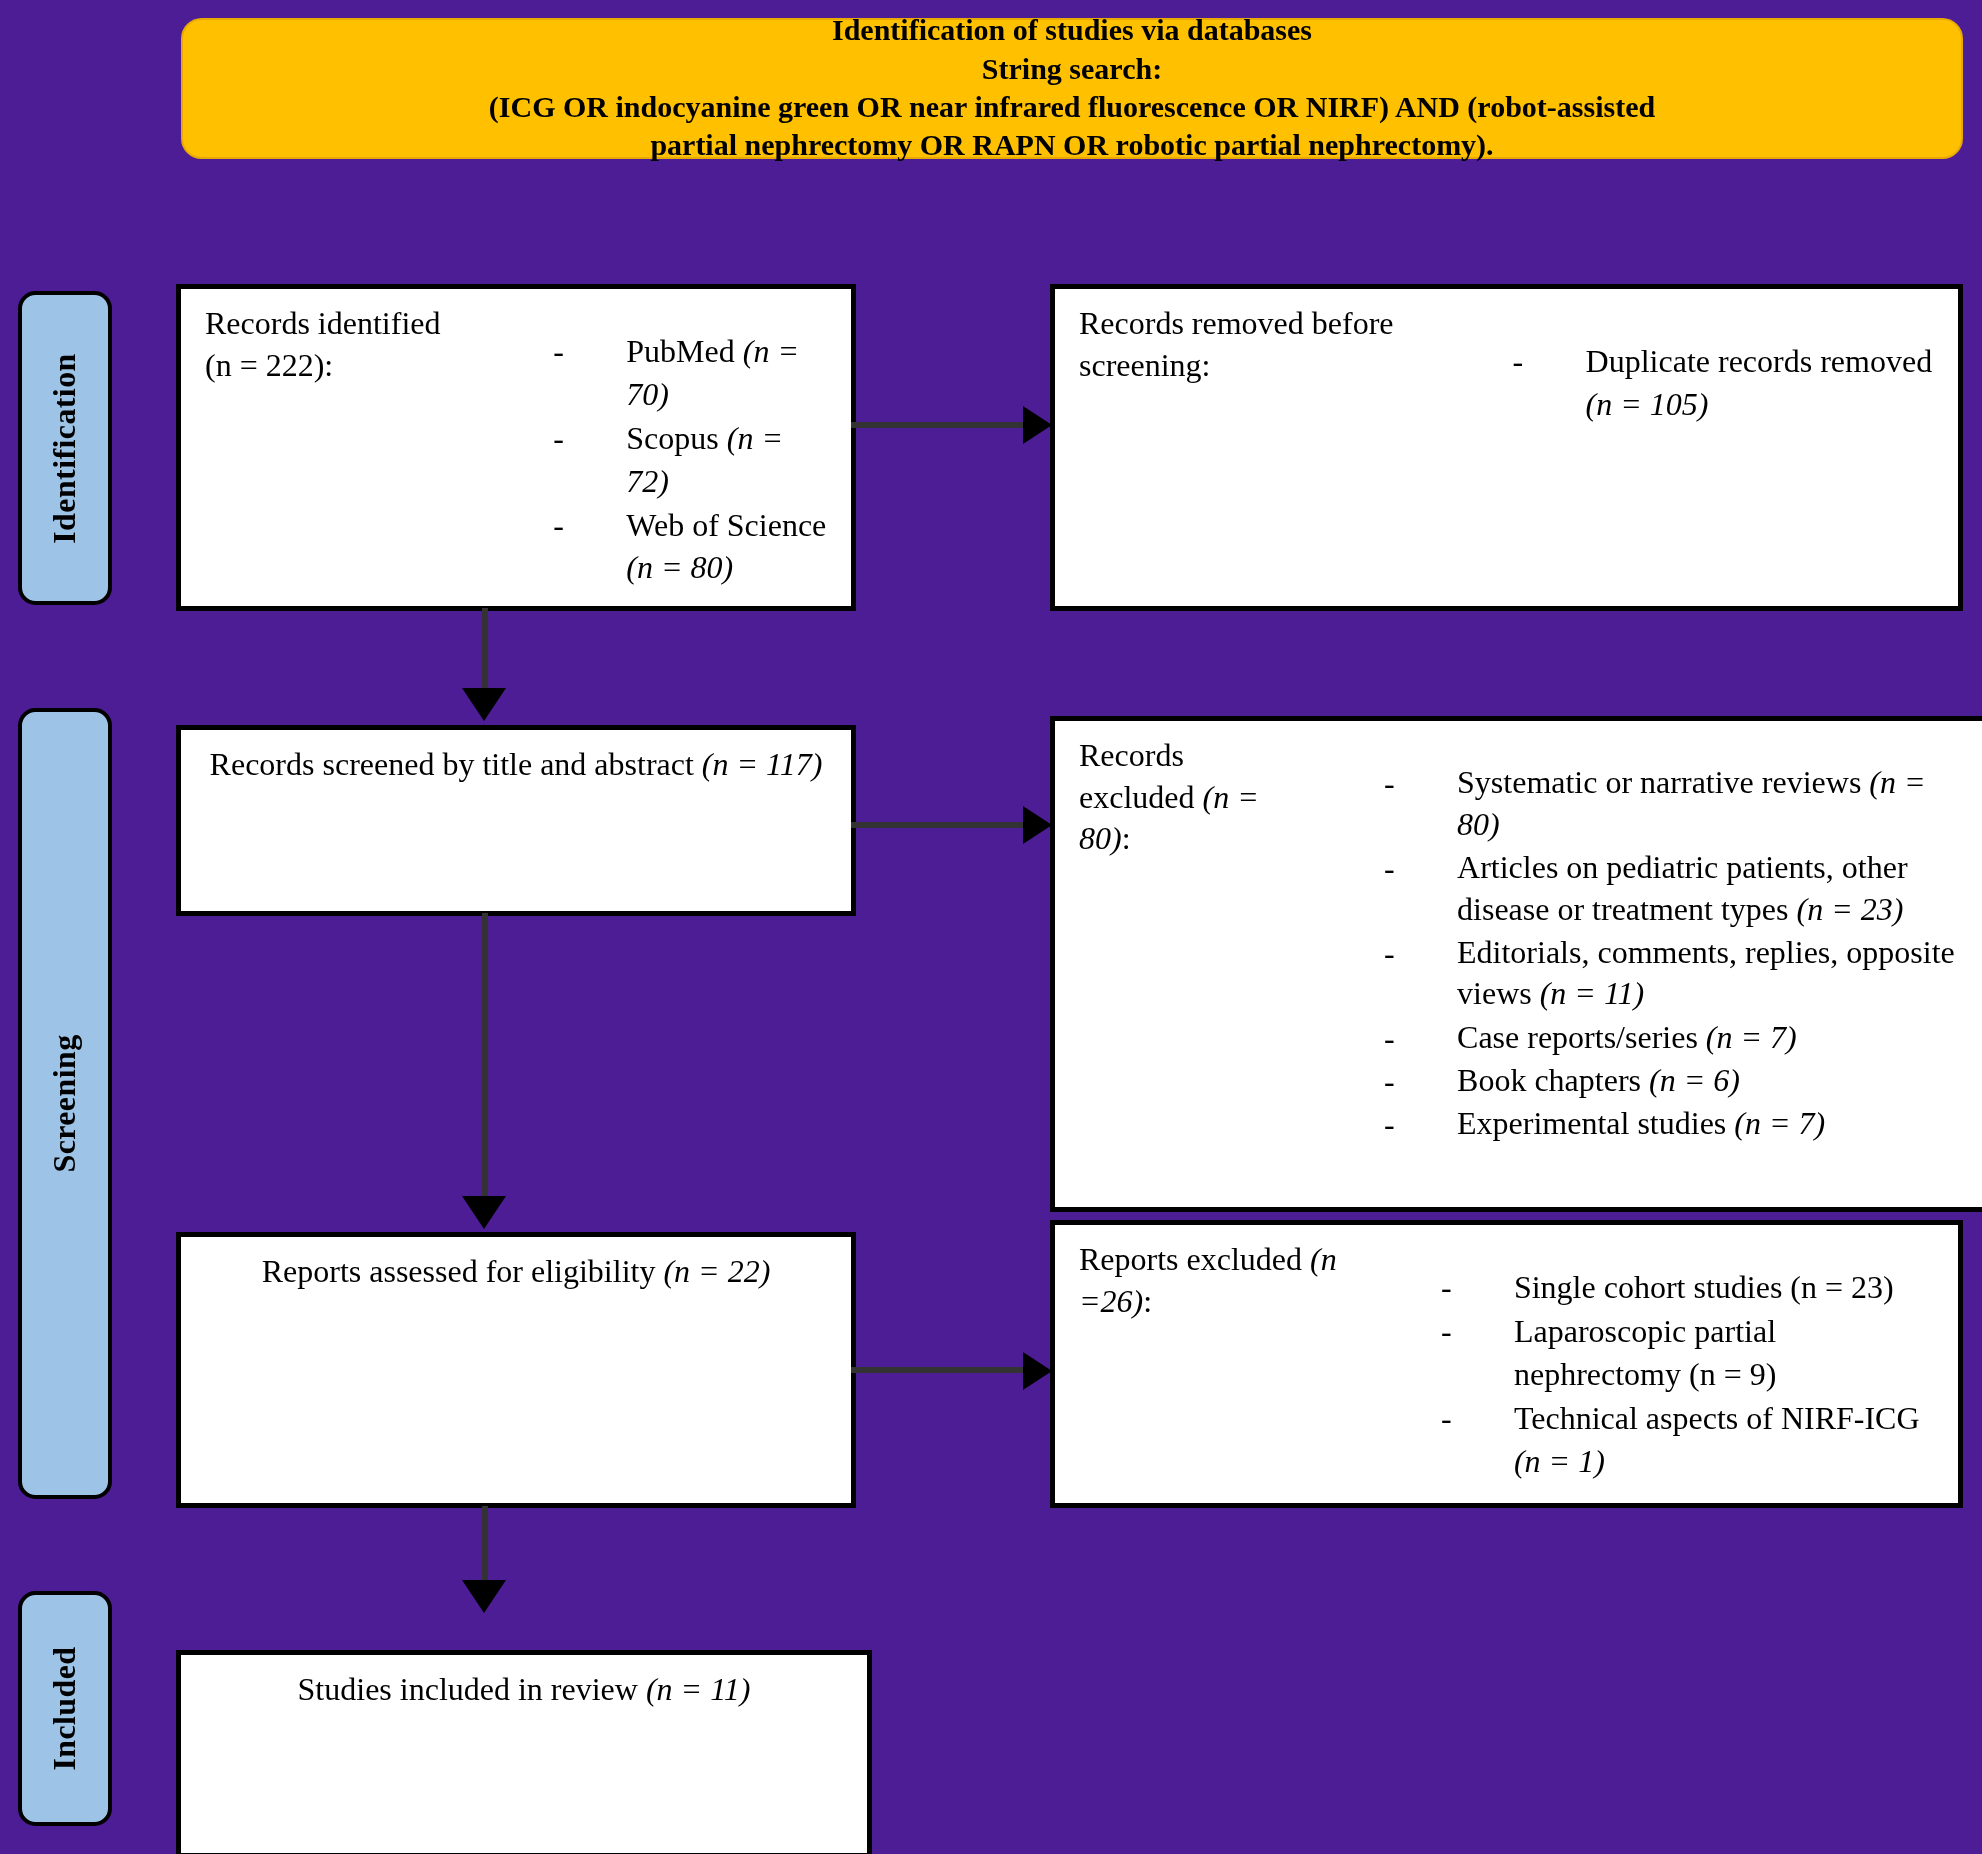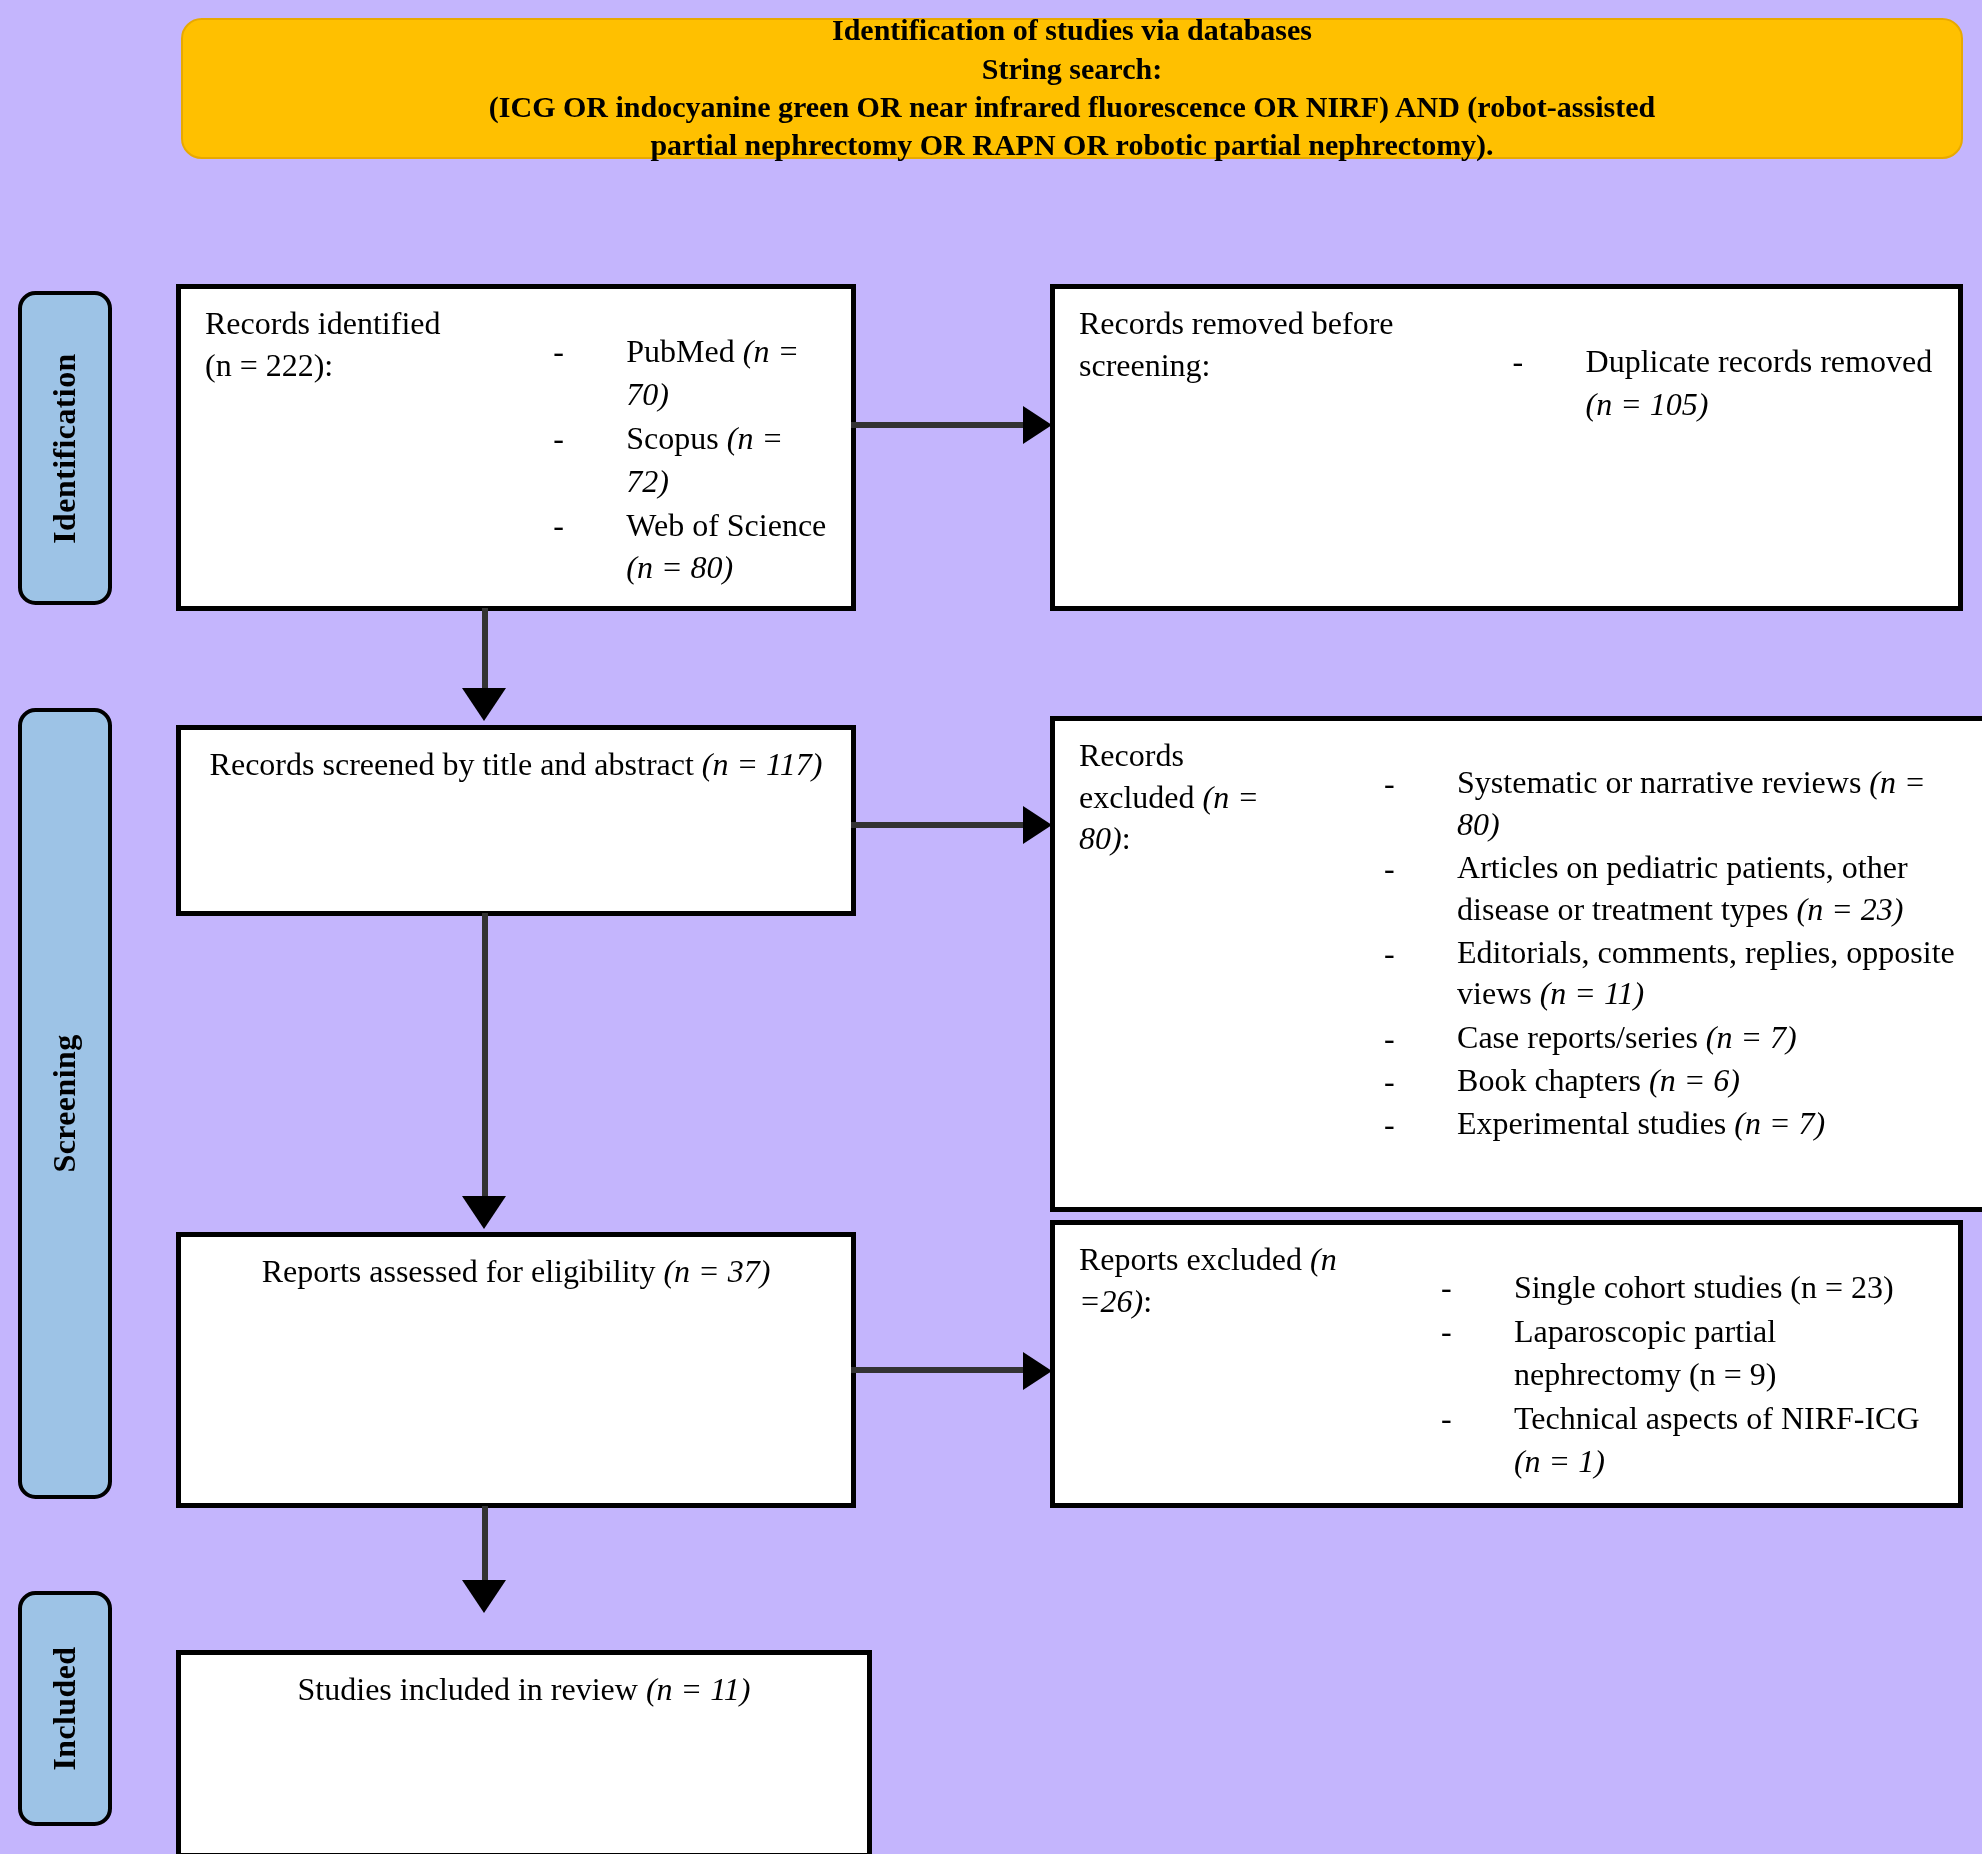--- a/index.html
+++ b/index.html
@@ -9,21 +9,21 @@
     background: #ffffff;
   }
   body {
     font-family: "Liberation Serif", "DejaVu Serif", serif;
     color: #000000;
   }
   #canvas {
     position: relative;
     width: 1983px;
     height: 1855px;
-    background: #c4b5fd;
+    background: #4c1d95;
     overflow: hidden;
   }
 
   
   .header-banner {
     position: absolute;
     left: 181px;
     top: 17.5px;
     width: 1782px;
     height: 141px;
@@ -192,21 +192,21 @@
       <li class="box-list-item">Systematic or narrative reviews <em>(n = 80)</em></li>
       <li class="box-list-item">Articles on pediatric patients, other disease or treatment types <em>(n = 23)</em></li>
       <li class="box-list-item">Editorials, comments, replies, opposite views <em>(n = 11)</em></li>
       <li class="box-list-item">Case reports/series <em>(n = 7)</em></li>
       <li class="box-list-item">Book chapters <em>(n = 6)</em></li>
       <li class="box-list-item">Experimental studies <em>(n = 7)</em></li>
     </ul>
   </div>
 
   <div class="flow-box" id="box-eligibility">
-    <div class="box-title">Reports assessed for eligibility <em>(n = 37)</em></div>
+    <div class="box-title">Reports assessed for eligibility <em>(n = 22)</em></div>
   </div>
 
   <div class="flow-box" id="box-reports-excl">
     <div class="box-title">Reports excluded <em>(n =26)</em>:</div>
     <ul class="box-list indent-a">
       <li class="box-list-item">Single cohort studies (n = 23)</li>
       <li class="box-list-item">Laparoscopic partial nephrectomy (n = 9)</li>
       <li class="box-list-item">Technical aspects of NIRF-ICG <em>(n = 1)</em></li>
     </ul>
   </div>

